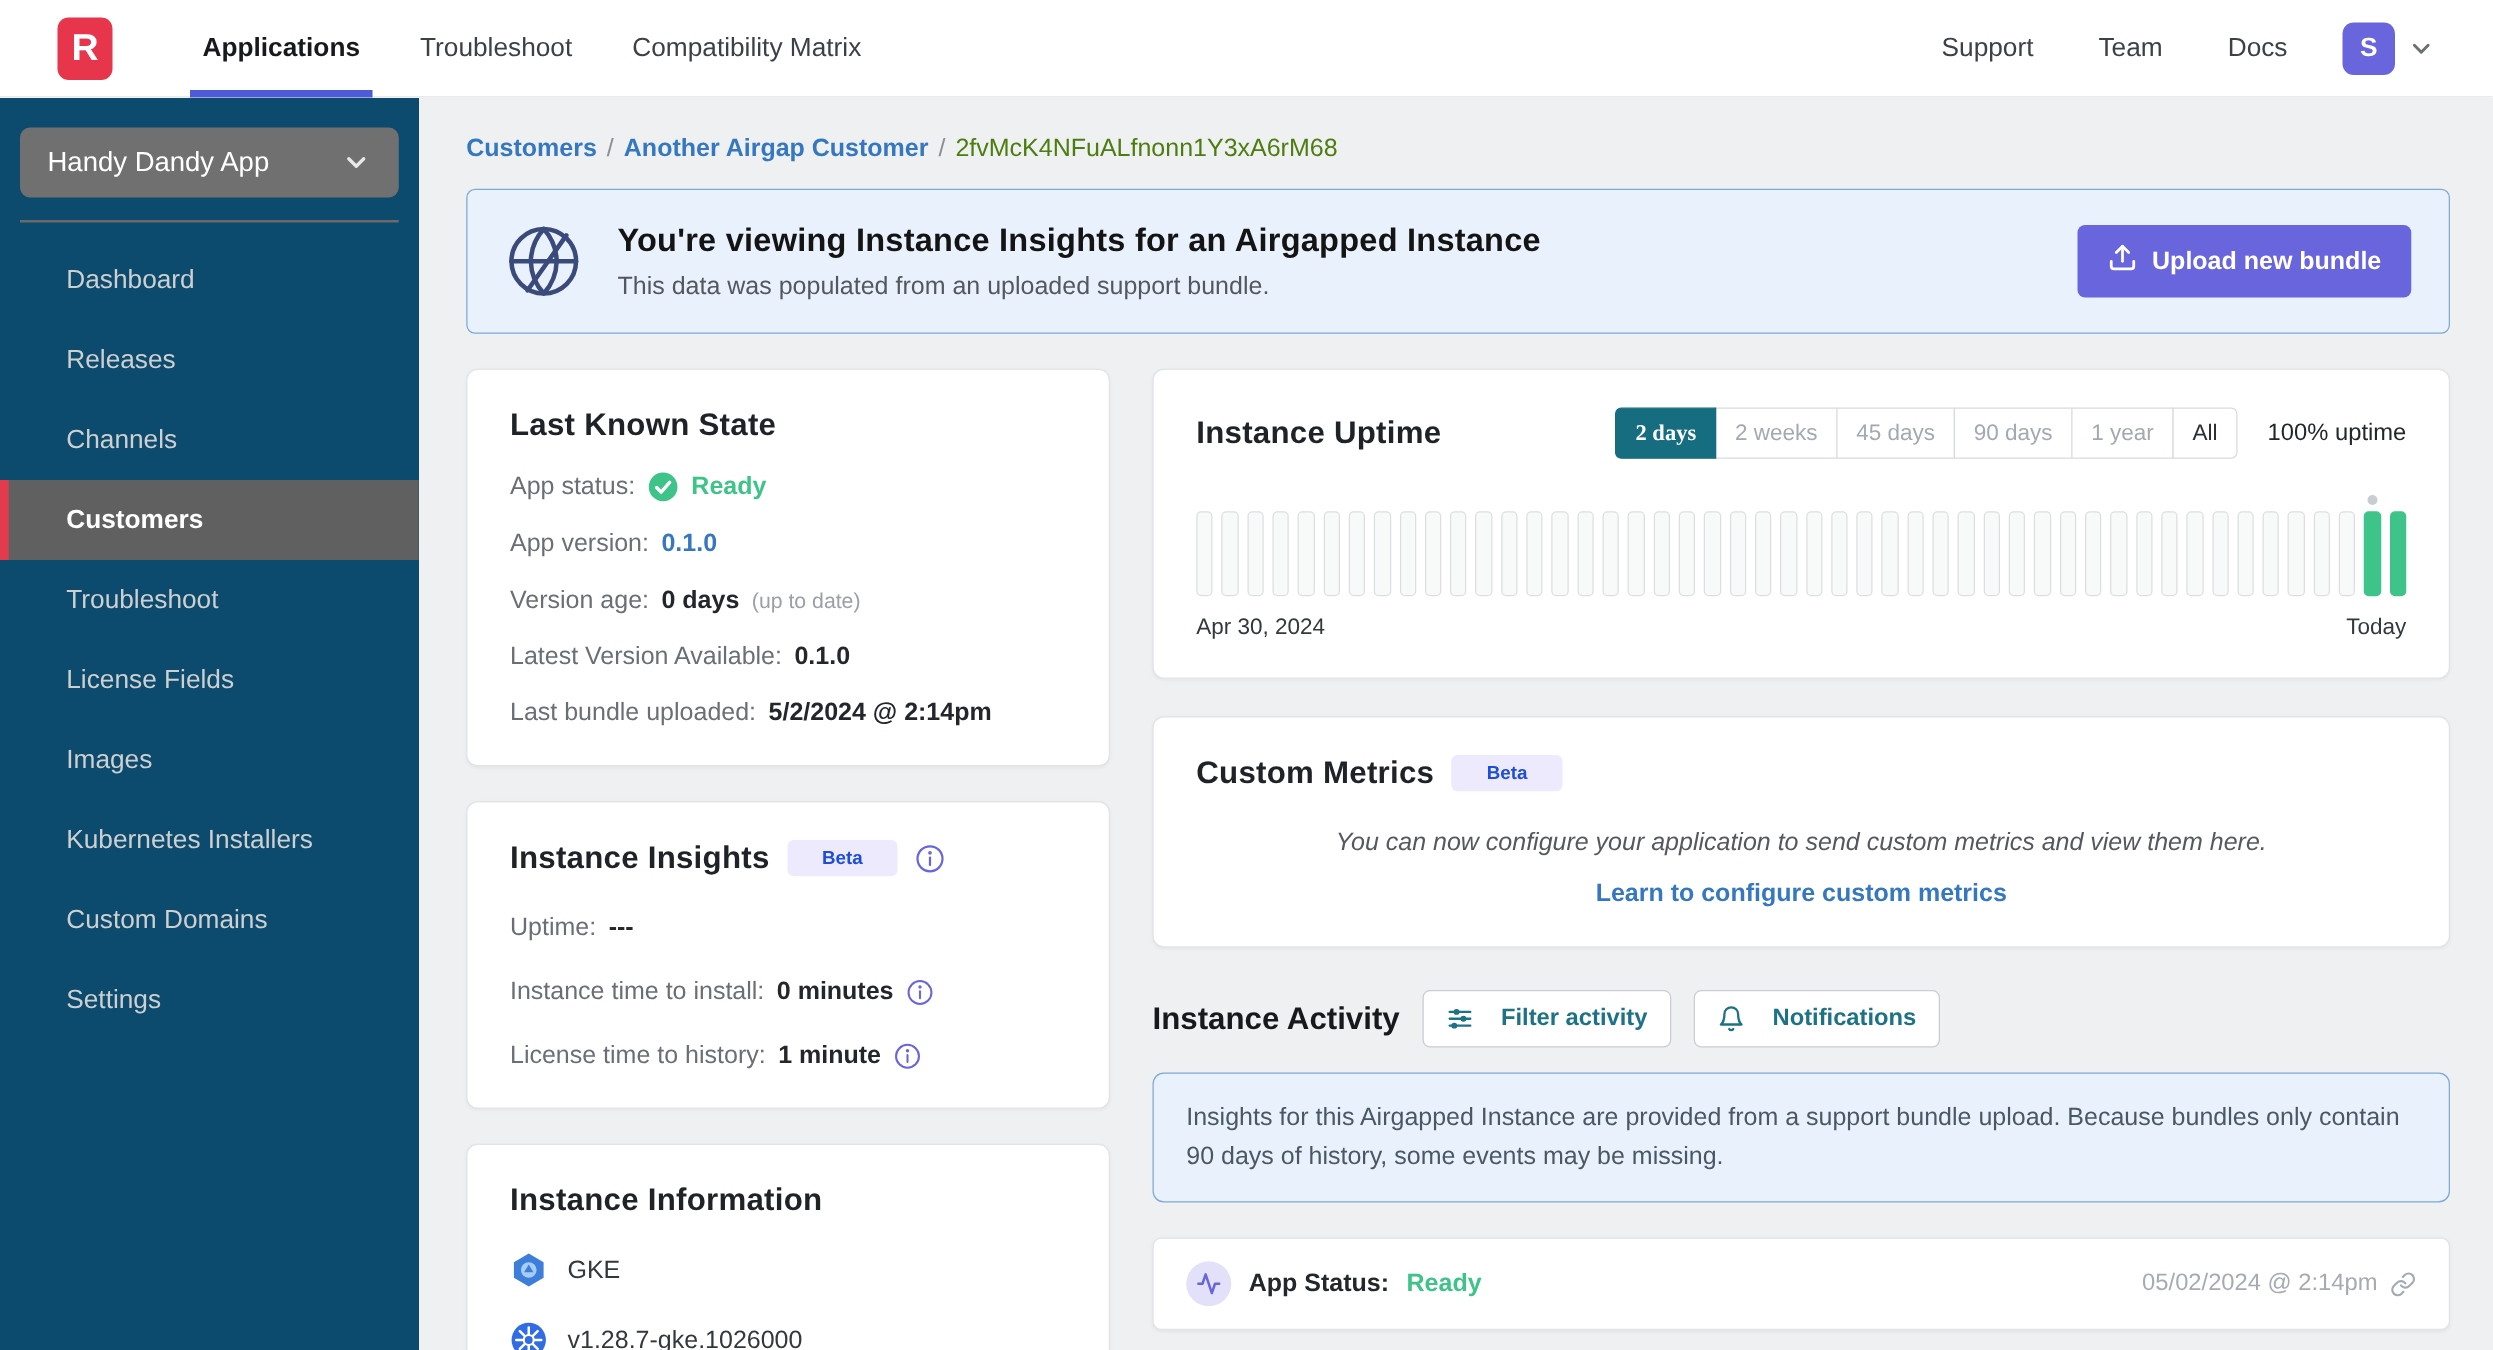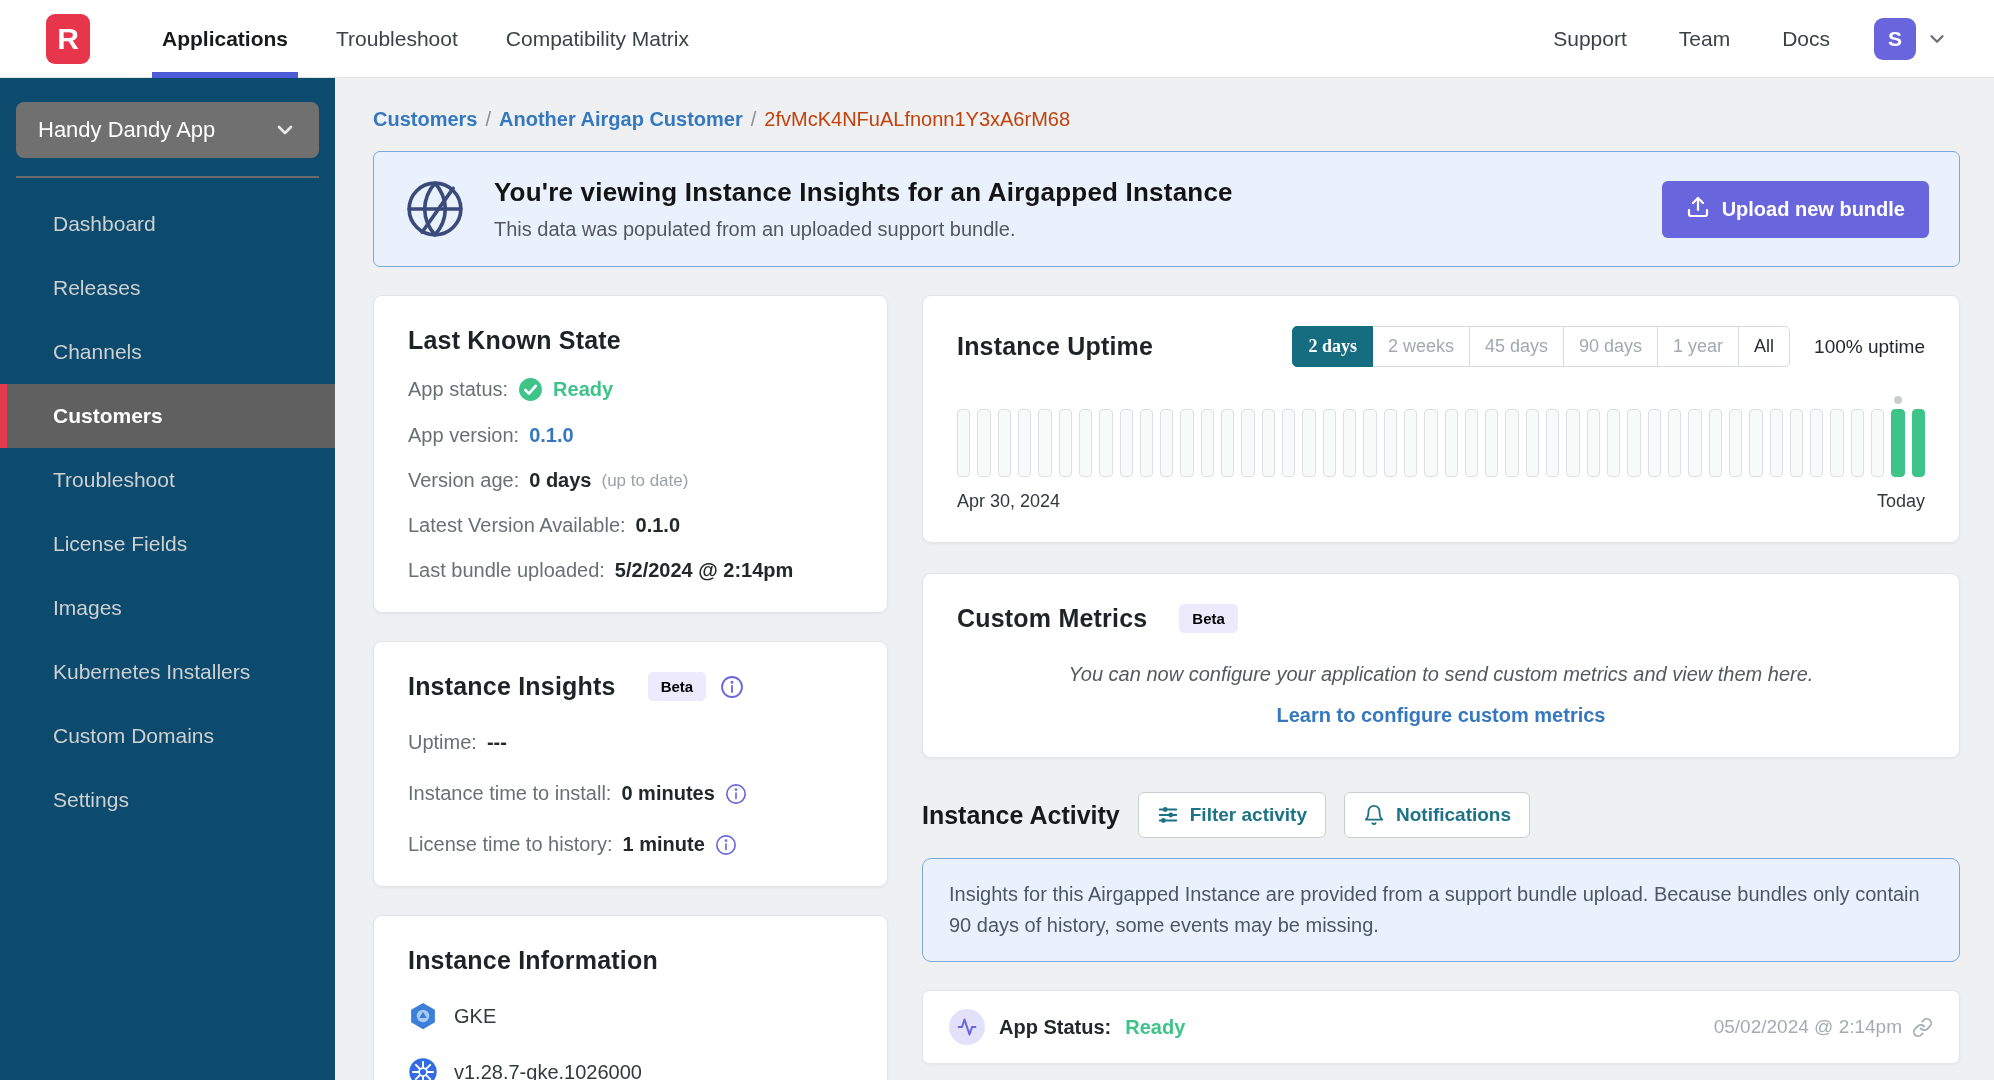--- a/index.html
+++ b/index.html
@@ -29,39 +29,39 @@
   .side-divider { height:2px; background:#6a6a6a; margin:18px 16px 14px; }
   .side-item { height:64px; display:flex; align-items:center; padding-left:46px; font-size:21px; color:#ced0d0;
     cursor:pointer; border-left:7px solid transparent; }
   .side-item.active { background:#606060; color:#fff; font-weight:bold; border-left-color:#e23b4e; }
 
   
   .main { margin-left:335px; padding:108px 34px 0 38px; }
   .breadcrumb { font-size:20px; }
   .crumb-link { color:#3578bf; font-weight:bold; cursor:pointer; }
   .crumb-sep { color:#8a8f94; margin:0 8px; }
-  .crumb-current { color:#c2410c; }
+  .crumb-current { color:#4d7c0f; }
 
   
   .banner { margin-top:20px; background:#e9f1fc; border:1px solid #7da8da; border-radius:7px;
     height:116px; display:flex; align-items:center; padding:0 30px; }
   .banner-icon { margin-right:28px; display:flex; }
   .banner-title { font-size:26px; font-weight:bold; color:#141414; letter-spacing:.2px; }
   .banner-sub { font-size:20px; color:#53585e; margin-top:10px; }
   .upload-btn { margin-left:auto; background:#6966dd; border:none; border-radius:6px; color:#fff;
     font-family:inherit; font-size:20px; font-weight:bold; padding:14px 24px; display:flex; align-items:center; gap:12px; cursor:pointer; }
 
   .columns { display:flex; gap:34px; margin-top:28px; align-items:flex-start; }
   .col-left { width:515px; flex:none; display:flex; flex-direction:column; gap:28px; }
   .col-right { flex:1; min-width:0; }
 
   .card { background:#fff; border:1px solid #e2e4e8; border-radius:9px; box-shadow:0 1px 3px rgba(0,0,0,.05); padding:30px 34px; }
   .card-title { font-size:25px; font-weight:bold; color:#1f2328; letter-spacing:.2px; }
   .card-head { display:flex; align-items:center; gap:14px; }
-  .beta-badge { background:#edeafd; color:#000000; font-size:15px; font-weight:bold; padding:6px 13px; border-radius:5px;margin-left:18px; }
+  .beta-badge { background:#edeafd; color:#1d4ed8; font-size:15px; font-weight:bold; padding:6px 28px; border-radius:5px; }
 
   .kv-row { display:flex; align-items:center; gap:10px; margin-top:22px; font-size:20px; }
   .kv-label { color:#6a6f75; }
   .kv-strong { color:#23272b; font-weight:bold; }
   .kv-note { color:#9aa0a6; font-size:17px; }
   .status-ready { color:#3ec389; font-weight:bold; }
   .link-blue { color:#3578bf; font-weight:bold; cursor:pointer; }
 
   .info-icon { display:flex; cursor:pointer; }
 
@@ -83,21 +83,21 @@
   .bar-labels { display:flex; justify-content:space-between; margin-top:14px; font-size:18px; color:#33383d; }
 
   
   .cm-desc { text-align:center; font-size:20px; color:#55595e; margin-top:30px;font-style:italic; }
   .cm-link { text-align:center; font-size:20px; margin-top:18px; }
 
   
   .activity-head { display:flex; align-items:center; gap:18px; margin-top:34px; }
   .activity-title { font-size:25px; font-weight:bold; color:#17191c; }
   .ghost-btn { background:#fff; border:1px solid #c8cdd3; border-radius:6px; padding:11px 18px; font-family:inherit;
-    font-size:19px; font-weight:bold; color:#1d7285; display:flex; align-items:center; gap:11px; cursor:pointer; }
+    font-size:19px; font-weight:bold; color:#1d7285; display:flex; align-items:center; gap:22px; cursor:pointer; }
   .notice { margin-top:20px; background:#e9f1fc; border:1px solid #7da8da; border-radius:9px; padding:20px 26px;
     font-size:20px; color:#4b5863; line-height:1.55; }
   .events { margin-top:28px; display:flex; flex-direction:column; gap:16px; }
   .event-row { background:#fff; border:1px solid #e2e4e8; border-radius:7px; box-shadow:0 1px 3px rgba(0,0,0,.05);
     padding:18px 26px; display:flex; align-items:center; gap:14px; }
   .event-icon { width:36px; height:36px; border-radius:50%; background:#e3e1fa; display:flex; align-items:center; justify-content:center; flex:none; }
   .event-label { font-size:20px; font-weight:bold; color:#23272b; }
   .event-value { font-size:20px; font-weight:bold; }
   .event-time { margin-left:auto; font-size:19px; color:#a6abb2; display:flex; align-items:center; gap:10px; }
 </style>

